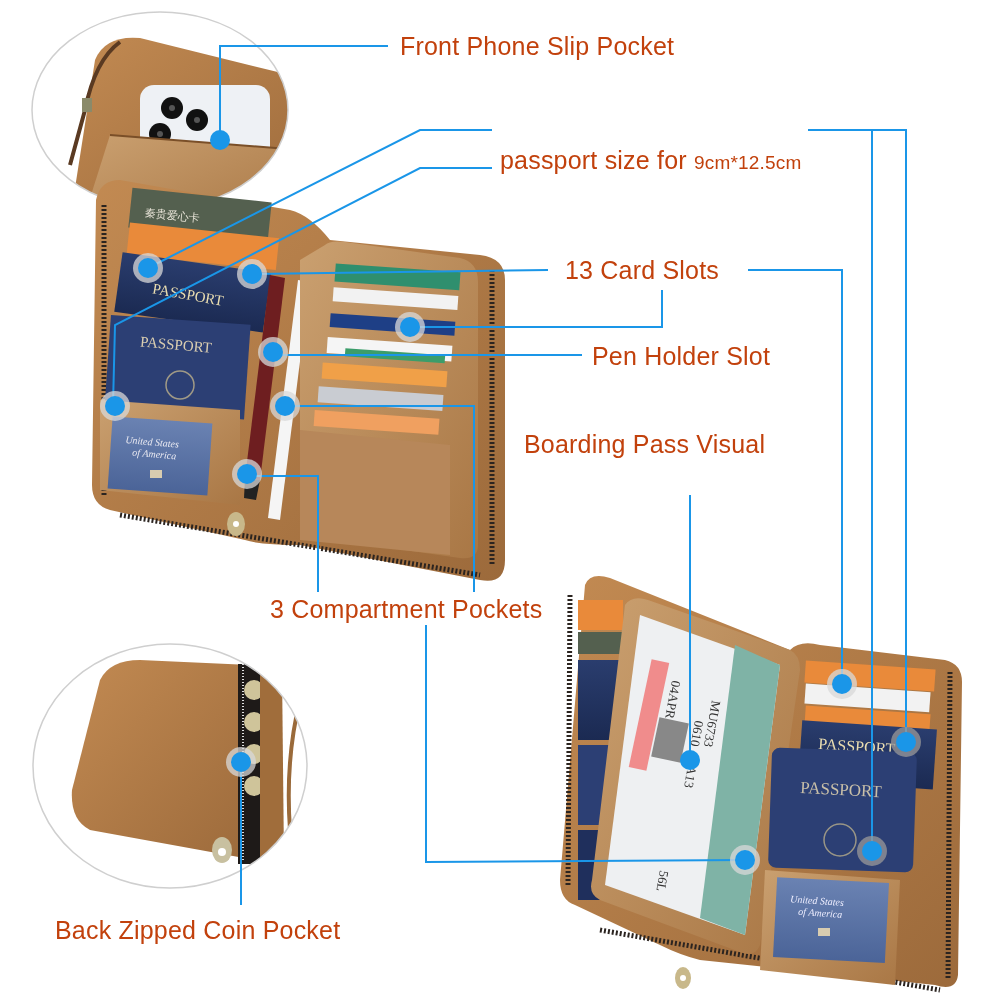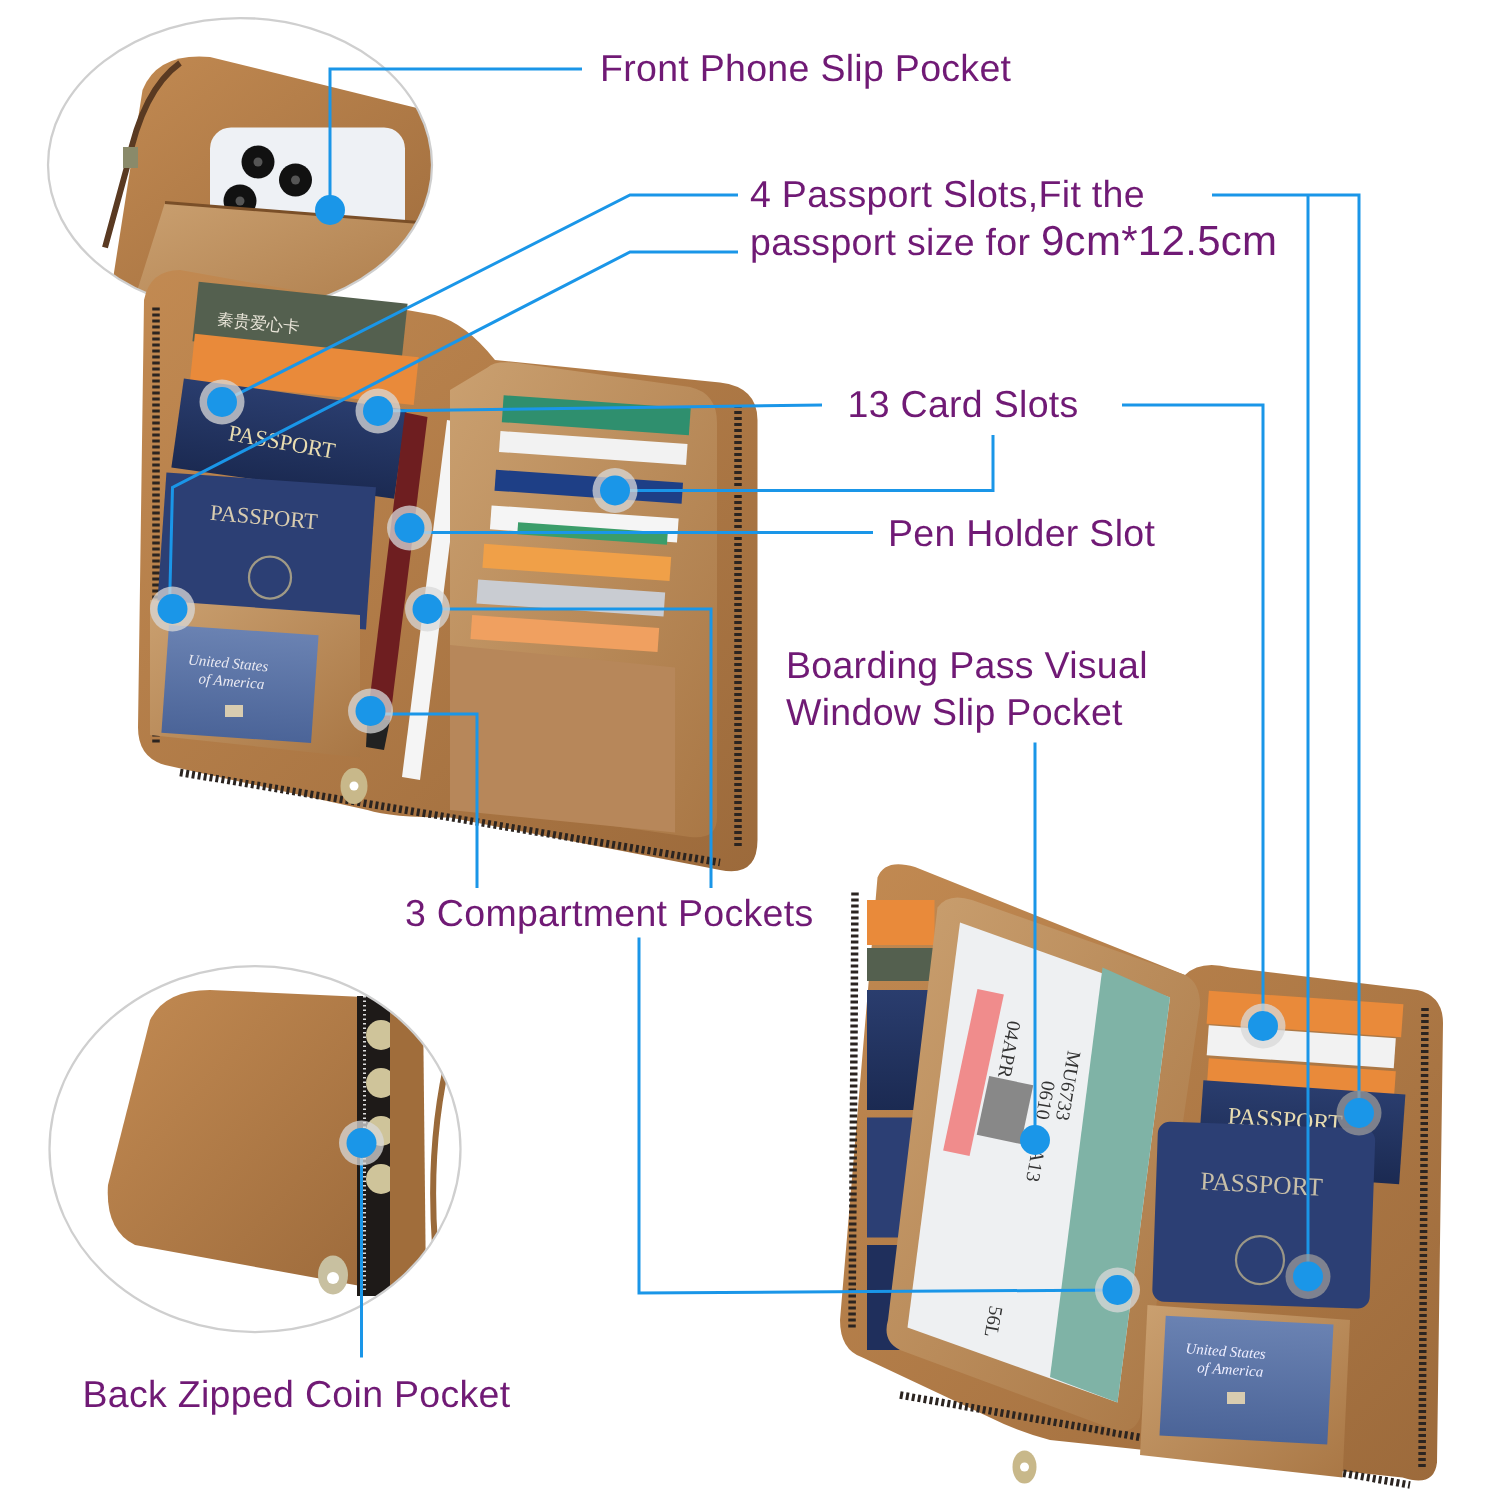--- a/index.html
+++ b/index.html
@@ -1,20 +1,20 @@
 <!DOCTYPE html>
 <html><head>
 <meta charset="utf-8">
 <style>
   html,body{margin:0;padding:0;background:#ffffff;}
   body{width:1000px;height:1000px;position:relative;overflow:hidden;font-family:"Liberation Sans","DejaVu Sans",sans-serif;}
   .stage{position:absolute;left:0;top:0;width:1000px;height:1000px;}
   svg.art{position:absolute;left:0;top:0;width:1000px;height:1000px;}
-  .label{position:absolute;color:#701a75;font-size:25px;line-height:29px;white-space:nowrap;letter-spacing:0.2px;}
-  .label .small{font-size:28px;}
+  .label{position:absolute;color:#c2410c;font-size:25px;line-height:29px;white-space:nowrap;letter-spacing:0.2px;}
+  .label .small{font-size:19px;}
   .svgtext{font-family:"Liberation Serif","DejaVu Serif",serif;}
 </style>
 </head>
 <body>
 
 <div class="stage">
 
 <svg class="art" viewBox="0 0 1000 1000" xmlns="http://www.w3.org/2000/svg">
   <defs>
     <linearGradient id="leather" x1="0" y1="0" x2="1" y2="1">
@@ -238,27 +238,25 @@
         </g>
     <g>
           <circle cx="745" cy="860" r="15" fill="#d8d8d8" opacity="0.75"></circle>
           <circle cx="745" cy="860" r="10" fill="#1a96e8"></circle>
         </g>
   </g>
 </svg>
 
 <div class="label" style="left:400px;top:32px;">Front Phone Slip Pocket</div>
 
-<div class="label" style="left:500px;top:116px;">4 Passport Slots,Fit the</div>
 <div class="label" style="left:500px;top:146px;"><span>passport size for </span><span class="small">9cm*12.5cm</span></div>
 
 <div class="label" style="left:565px;top:256px;">13 Card Slots</div>
 
 <div class="label" style="left:592px;top:342px;text-align:right;">Pen Holder Slot</div>
 
 <div class="label" style="left:524px;top:430px;">Boarding Pass Visual</div>
-<div class="label" style="left:524px;top:461px;">Window Slip Pocket</div>
 
 <div class="label" style="left:270px;top:595px;">3 Compartment Pockets</div>
 
 <div class="label" style="left:55px;top:916px;">Back Zipped Coin Pocket</div>
 
 </div>
 
 </body></html>

